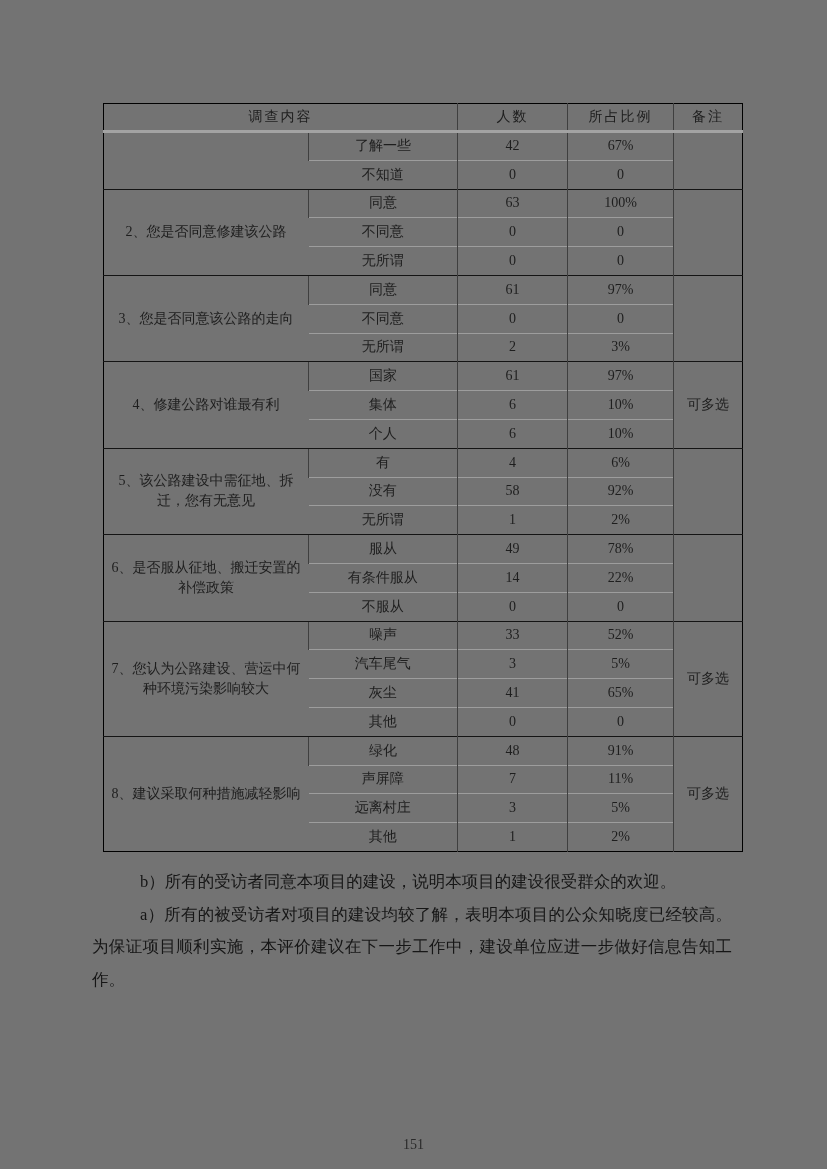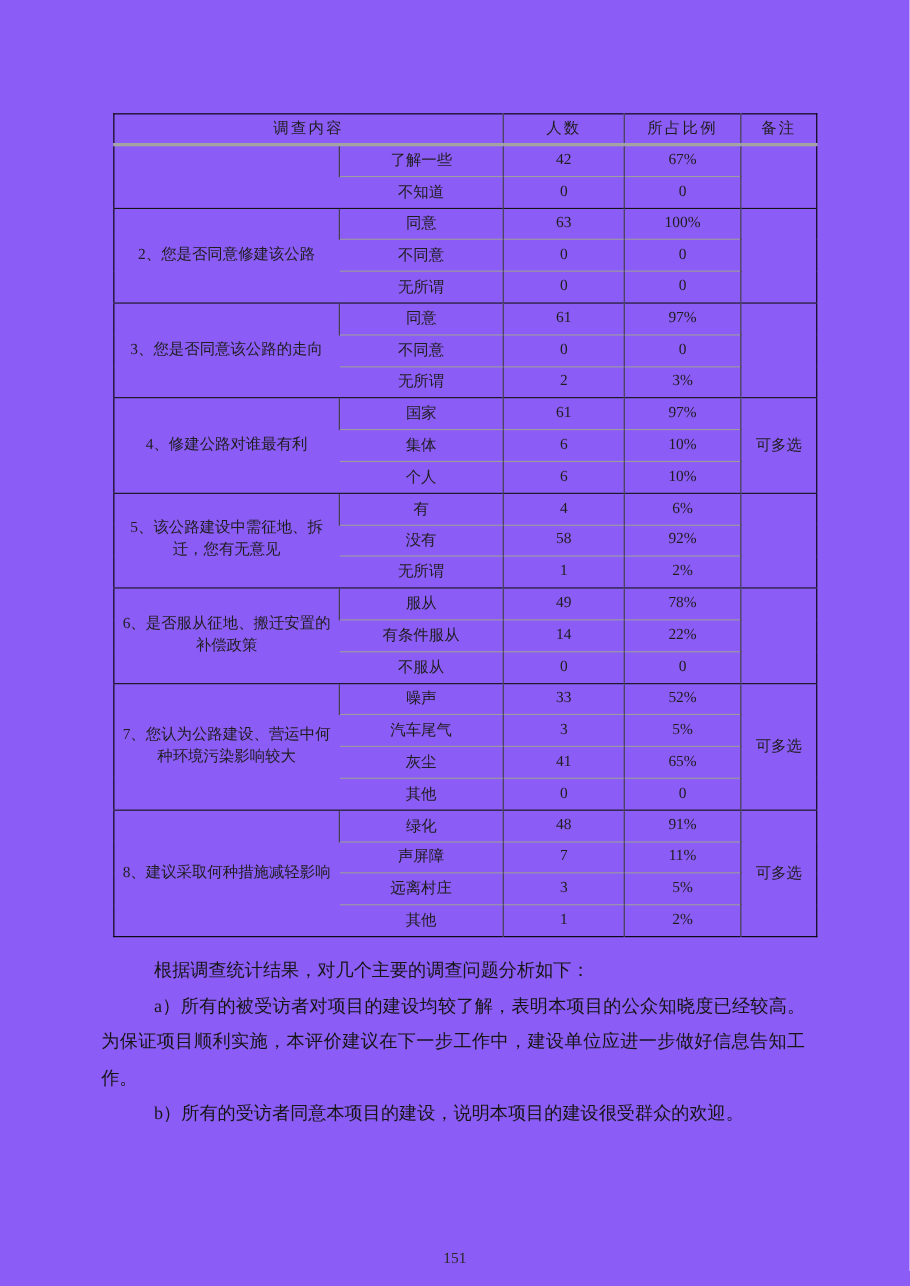--- a/index.html
+++ b/index.html
@@ -1,20 +1,20 @@
 <!DOCTYPE html>
 <html><head>
 <meta charset="utf-8">
 <style>
   html, body { margin: 0; padding: 0; background: #ffffff; }
   .page {
     position: relative;
     width: 827px;
     height: 1169px;
-    background: #8b5cf6;
+    background: #737373;
     overflow: hidden;
     font-family: "Liberation Serif", "DejaVu Serif", serif;
     color: #1e1e1e;
   }
 
   
   table.survey-table {
     position: absolute;
     left: 103px;
     top: 103px;
@@ -239,20 +239,19 @@
         </tr>
         <tr>
           <td class="option-cell">其他</td>
           <td class="count-cell">1</td>
           <td class="ratio-cell">2%</td>
         </tr>
       </tbody>
   </table>
 
   <div class="body-text">
-    <p>根据调查统计结果，对几个主要的调查问题分析如下：</p>
+    <p>b）所有的受访者同意本项目的建设，说明本项目的建设很受群众的欢迎。</p>
     <p>a）所有的被受访者对项目的建设均较了解，表明本项目的公众知晓度已经较高。为保证项目顺利实施，本评价建议在下一步工作中，建设单位应进一步做好信息告知工作。</p>
-    <p>b）所有的受访者同意本项目的建设，说明本项目的建设很受群众的欢迎。</p>
   </div>
 
   <div class="page-number">151</div>
 
 </div>
 
 </body></html>

